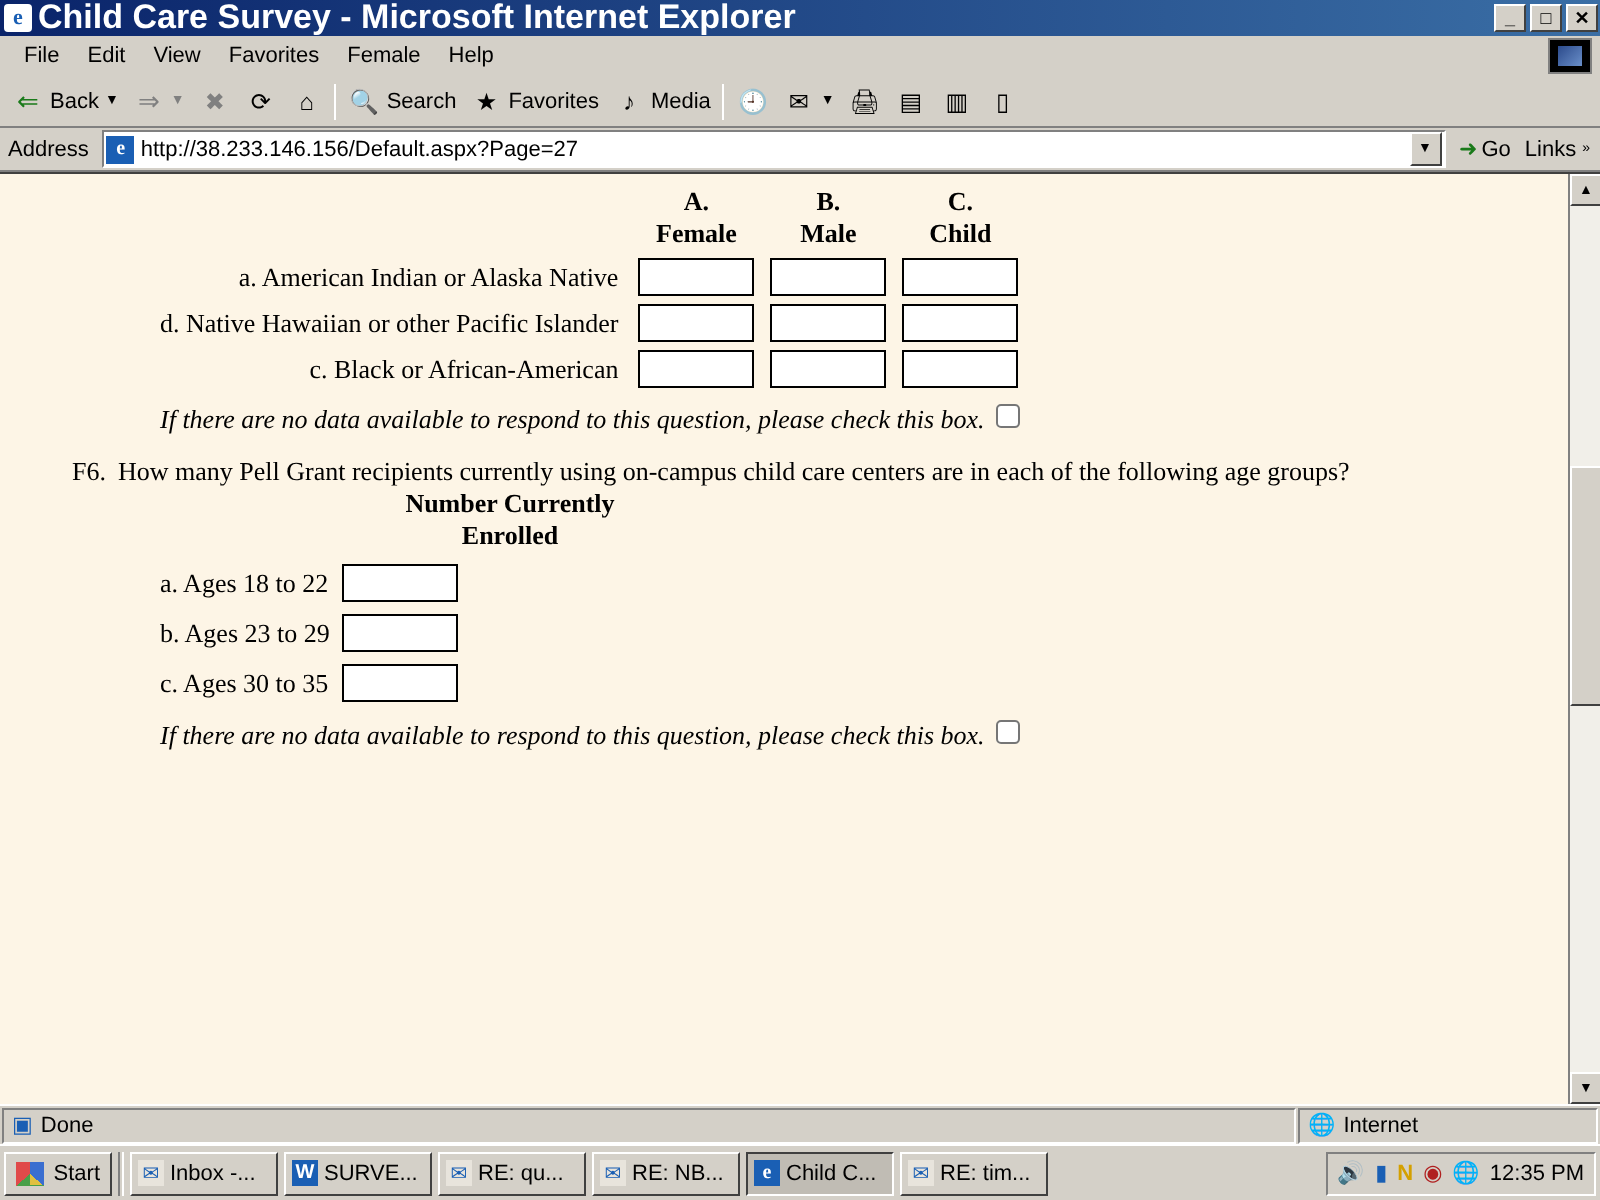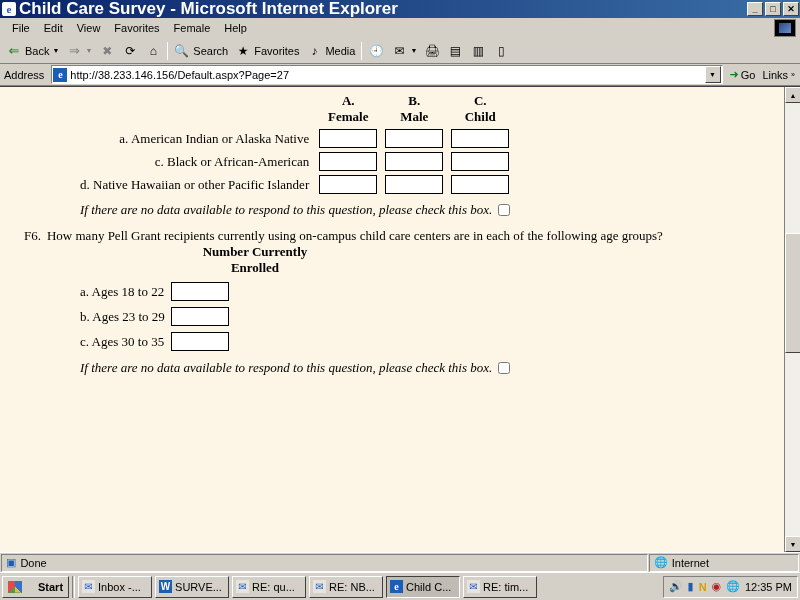--- a/index.html
+++ b/index.html
@@ -219,24 +219,24 @@
     width: 58px; height: 19px;
     border: 1px solid #000;
     background: #fff;
     font-family: "Liberation Serif", serif;
     font-size: 12px;
   }
   .nodata {
     font-style: italic;
     font-size: 13px;
     margin: 6px 0 0 80px;
-    display: flex; align-items: center; gap: 4px;
+    display: flex; align-items: flex-start; gap: 4px;
   }
   .nodata input[type=checkbox] { width: 12px; height: 12px; margin: 0 0 0 2px; }
-  .qblock { margin: 10px 0 0 0; display: flex; gap: 6px; padding: 0 60px 0 24px; }
+  .qblock { margin: 10px 0 0 0; display: flex; gap: 6px; padding: 0 60px 0 36px; }
   .qnum { font-size: 13px; font-weight: normal; white-space: nowrap; }
   .qtext { font-size: 13px; line-height: 1.25; }
   .pell-head {
     text-align: center;
     font-weight: bold;
     font-size: 13px;
     width: 160px;
     margin-left: 175px;
     line-height: 1.2;
     margin-top: 0;
@@ -271,23 +271,23 @@
     border-top: 1px solid #fff;
     display: flex; align-items: center;
     gap: 3px; padding: 0 2px;
     flex: 0 0 auto;
   }
   .startbtn {
     height: 22px; min-width: 54px;
     background: #d4d0c8;
     border: 1px solid #fff;
     border-right-color:#404040; border-bottom-color:#404040;
-    display: flex; align-items: center; gap: 16px;
+    display: flex; align-items: center; gap: 0;
     padding: 0 5px;
-    font-weight: bold; font-size: 11px;
+    font-weight: normal; font-size: 11px; justify-content: space-between;
   }
   .start-flag {
     width: 14px; height: 12px;
     background:
       linear-gradient(to bottom right, #e04a4a 0 50%, #49a049 50% 100%);
     position: relative;
   }
   .start-flag::after {
     content: ""; position: absolute; inset: 0;
     background:
@@ -446,27 +446,27 @@
               <div>Child</div>
             </td>
           </tr>
           <tr>
             <td class="rowlabel indent-right">a. American Indian or Alaska Native</td>
             <td class="cellbox"><input class="box" value="" style=""></td>
             <td class="cellbox"><input class="box" value="" style=""></td>
             <td class="cellbox"><input class="box" value="" style=""></td>
           </tr>
           <tr>
+            <td class="rowlabel indent-right">d. Native Hawaiian or other Pacific Islander</td>
+            <td class="cellbox"><input class="box" value="" style=""></td>
+            <td class="cellbox"><input class="box" value="" style=""></td>
+            <td class="cellbox"><input class="box" value="" style=""></td>
+          </tr>
+          <tr>
             <td class="rowlabel indent-right">c. Black or African-American</td>
-            <td class="cellbox"><input class="box" value="" style=""></td>
-            <td class="cellbox"><input class="box" value="" style=""></td>
-            <td class="cellbox"><input class="box" value="" style=""></td>
-          </tr>
-          <tr>
-            <td class="rowlabel indent-right">d. Native Hawaiian or other Pacific Islander</td>
             <td class="cellbox"><input class="box" value="" style=""></td>
             <td class="cellbox"><input class="box" value="" style=""></td>
             <td class="cellbox"><input class="box" value="" style=""></td>
           </tr>
         </tbody>
           </table>
 
         <div class="nodata">
           <span>If there are no data available to respond to this question, please check this box.</span>
           <input type="checkbox" style="">

